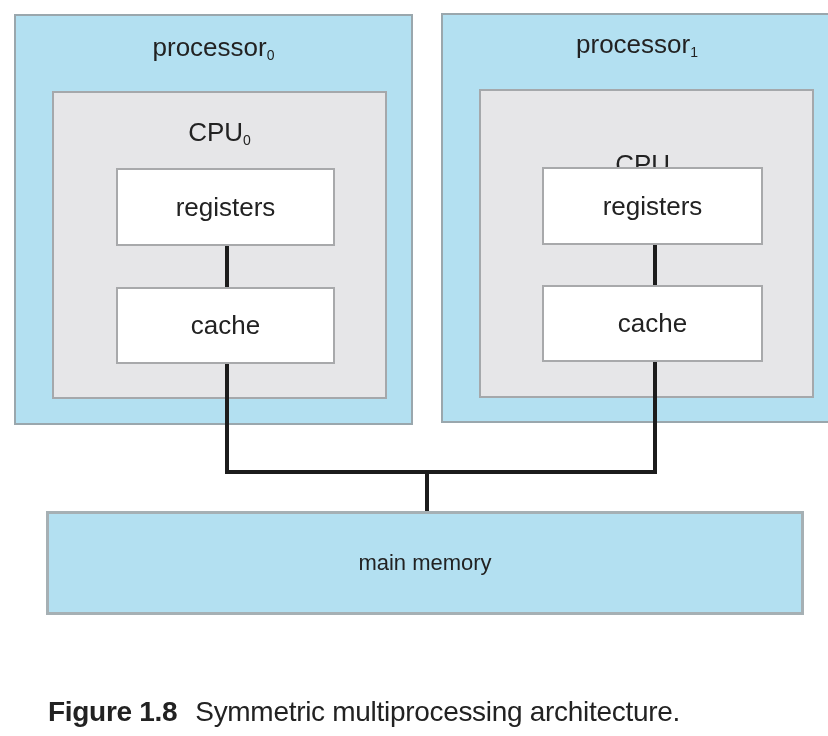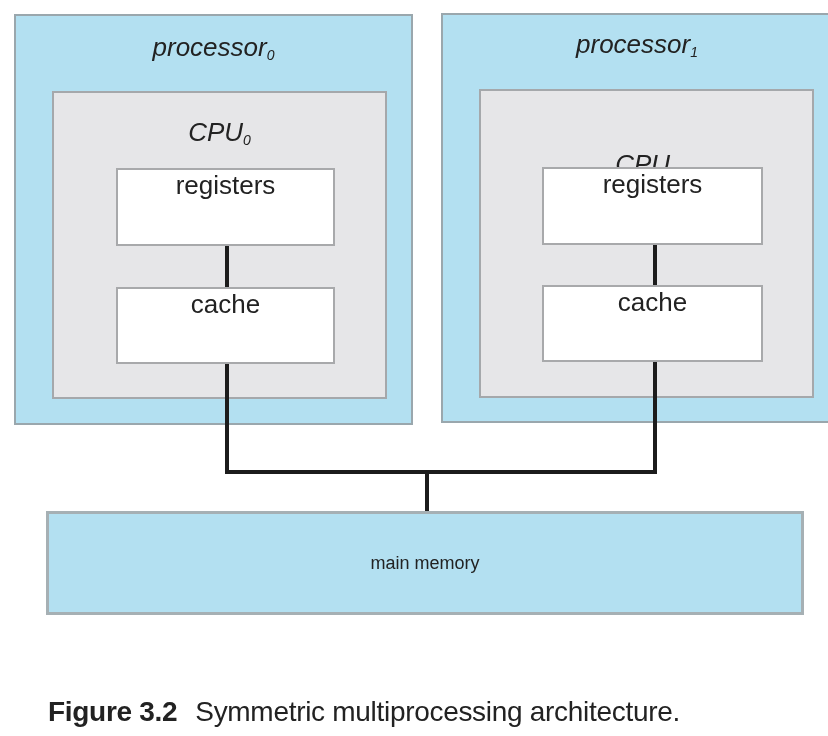--- a/index.html
+++ b/index.html
@@ -1,25 +1,25 @@
 <!DOCTYPE html>
 <html><head>
   <meta charset="utf-8">
   <style>
     html, body { margin:0; padding:0; background:#ffffff; }
     body { width:828px; height:736px; position:relative; overflow:hidden;
            font-family:"Liberation Sans", sans-serif; color:#222; }
     .box { position:absolute; box-sizing:border-box; }
     .proc { background:#b3e0f1; border:2px solid #9aa7ad; }
     .cpu { background:#e6e6e8; border:2px solid #a5a8ab; }
-    .unit { background:#ffffff; border:2px solid #a8a9ab; display:flex; align-items:flex-start; justify-content:center;
+    .unit { background:#ffffff; border:2px solid #a8a9ab; display:flex; align-items:center; justify-content:center;
             font-size:26px; }
     .mem { background:#b3e0f1; border:3px solid #a6b0b4; display:flex; align-items:center; justify-content:center;
-           font-size:18px; }
-    .label { position:absolute; left:0; right:0; text-align:center; font-size:26px;font-style:italic; }
+           font-size:22px; }
+    .label { position:absolute; left:0; right:0; text-align:center; font-size:26px; }
     .label sub { font-size:14px; vertical-align:-4px; }
     .wire { position:absolute; background:#1c1c1c; }
     .caption { position:absolute; left:48px; top:696px; font-size:28px; white-space:nowrap; letter-spacing:-0.3px; }
     .caption .num { font-weight:bold; margin-right:18px; }
   </style>
 </head>
 <body>
 
 <div class="box proc" style="left:14px; top:14px; width:399px; height:411px;">
   <div class="label" style="top:16px;">
@@ -60,14 +60,14 @@
 <div class="wire" style="left:225px; top:364px; width:4px; height:110px;"></div>
 <div class="wire" style="left:653px; top:362px; width:4px; height:112px;"></div>
 <div class="wire" style="left:225px; top:470px; width:432px; height:4px;"></div>
 <div class="wire" style="left:425px; top:472px; width:4px; height:41px;"></div>
 
 <div class="box mem" style="left:46px; top:511px; width:758px; height:104px;">
   <span>main memory</span>
 </div>
 
 <div class="caption">
-  <span class="num">Figure 3.2</span><span>Symmetric multiprocessing architecture.</span>
+  <span class="num">Figure 1.8</span><span>Symmetric multiprocessing architecture.</span>
 </div>
 
 </body></html>

